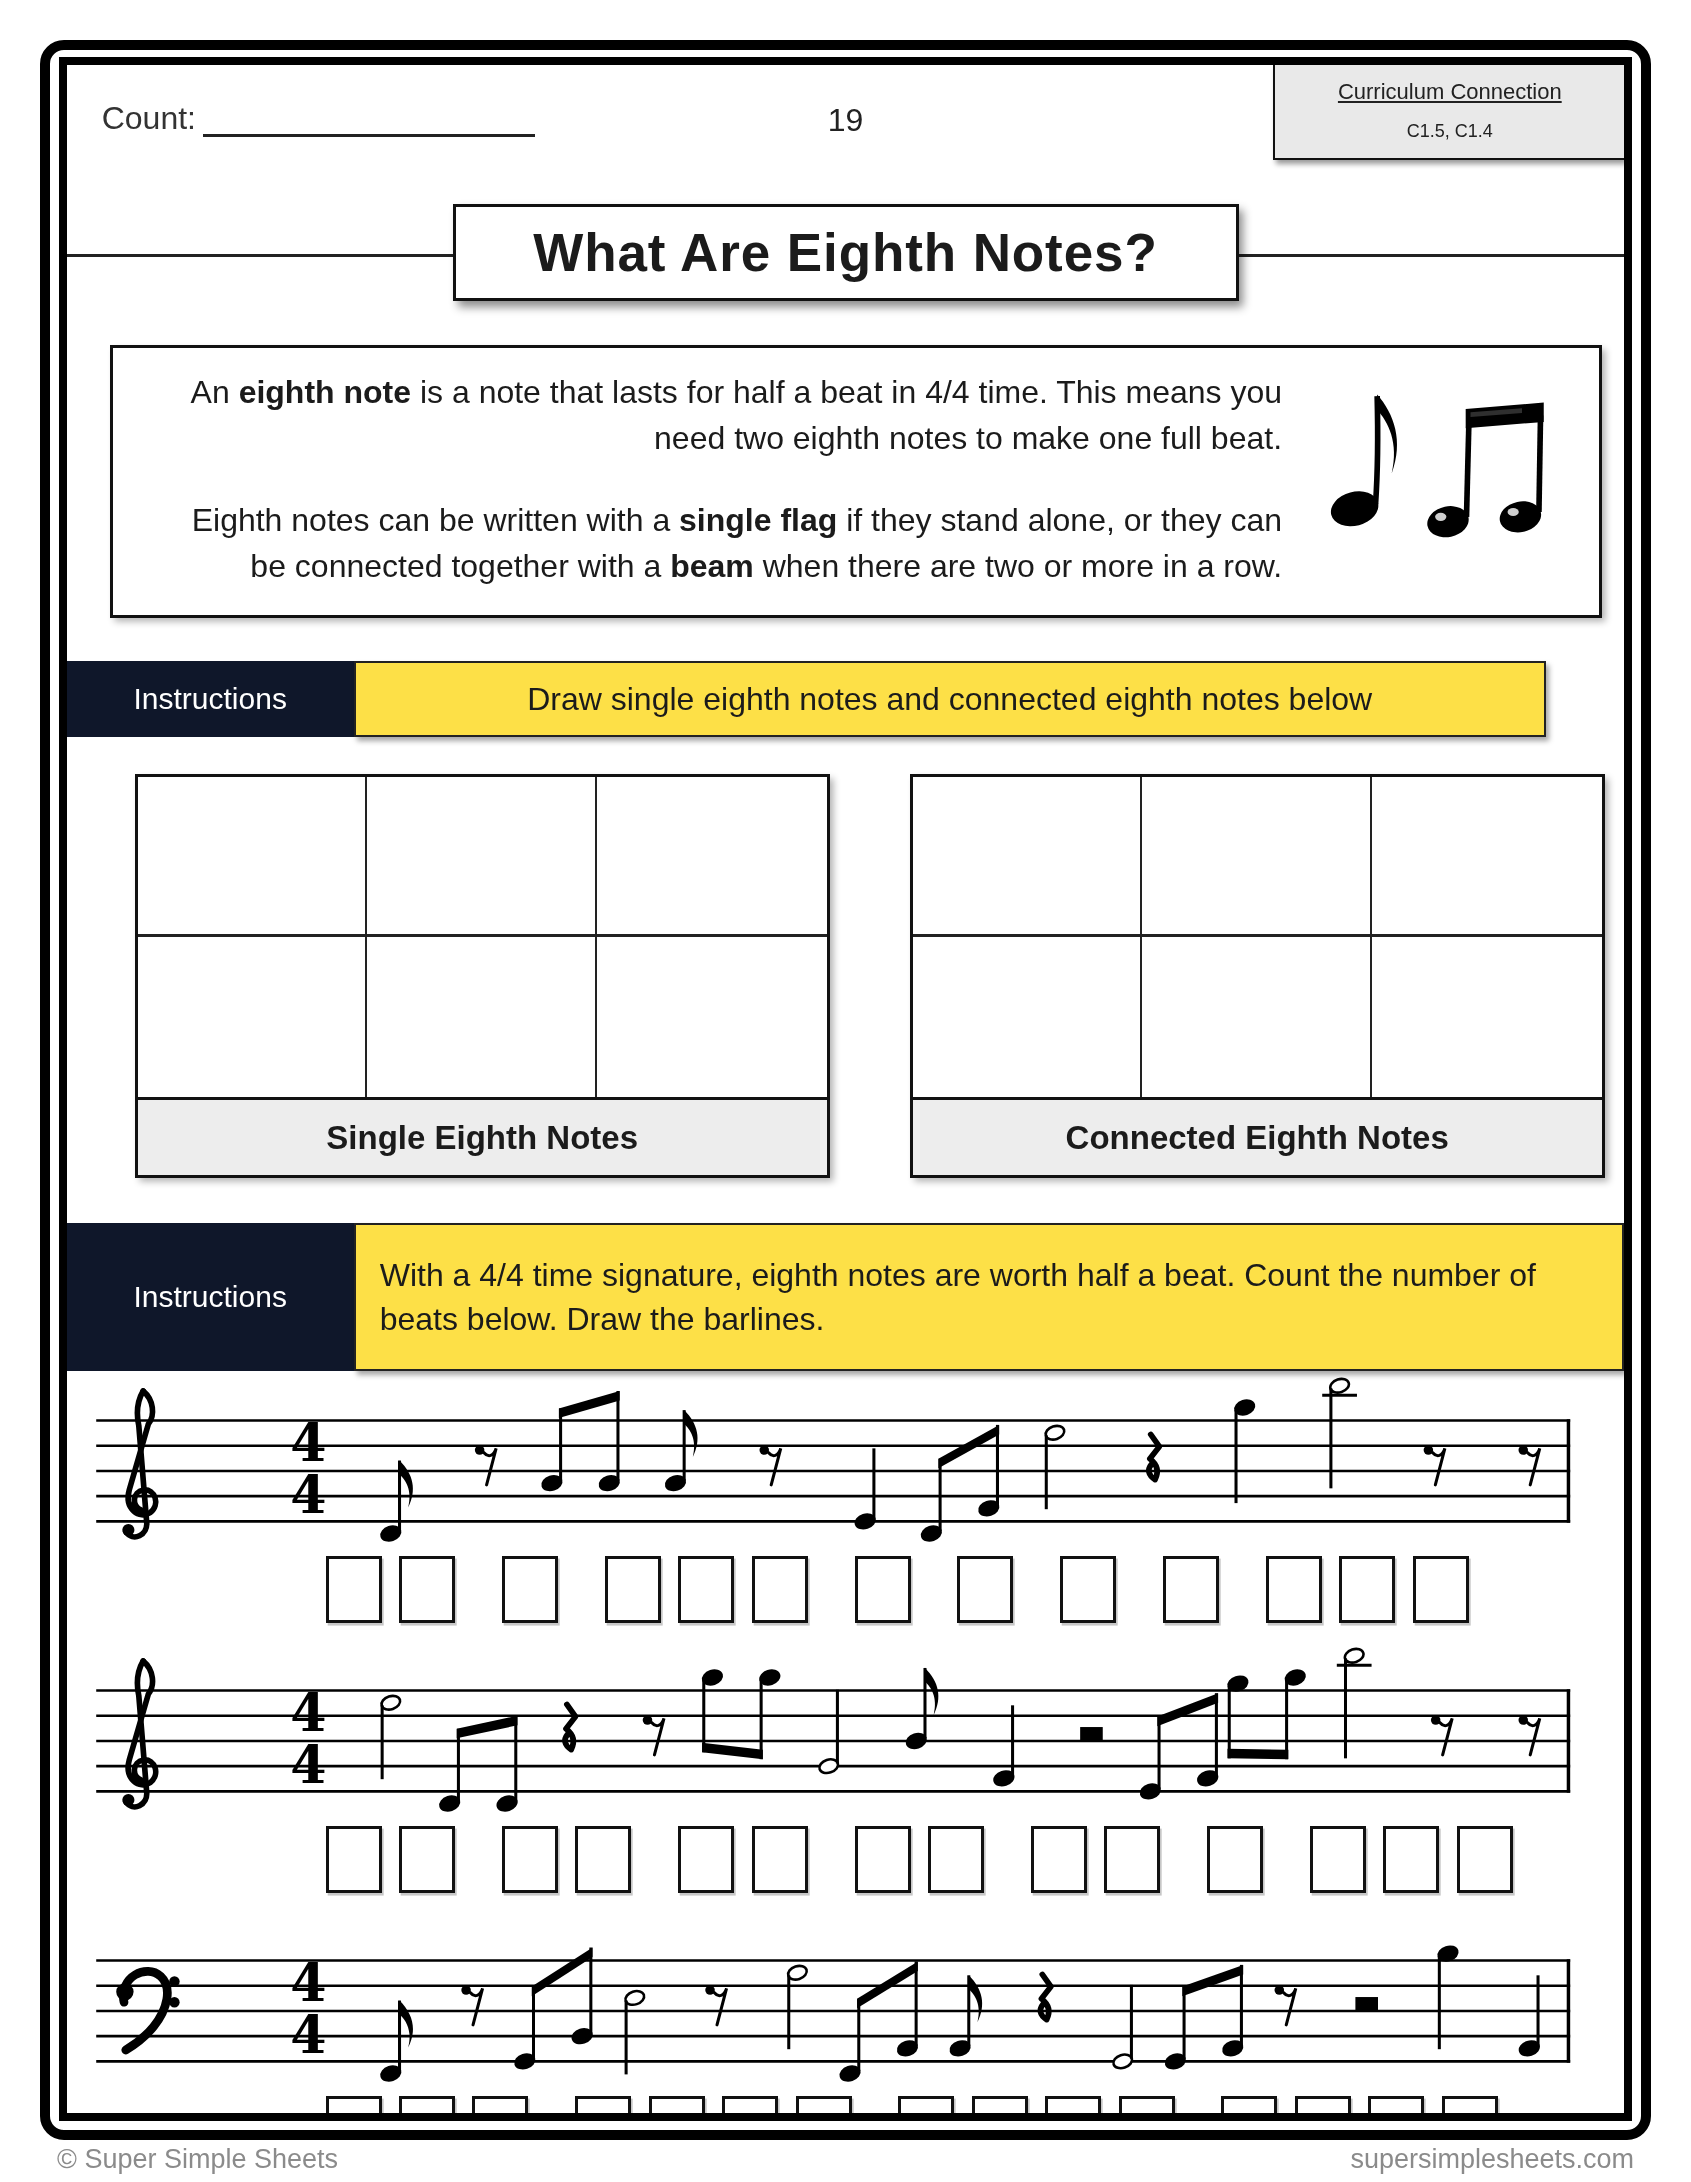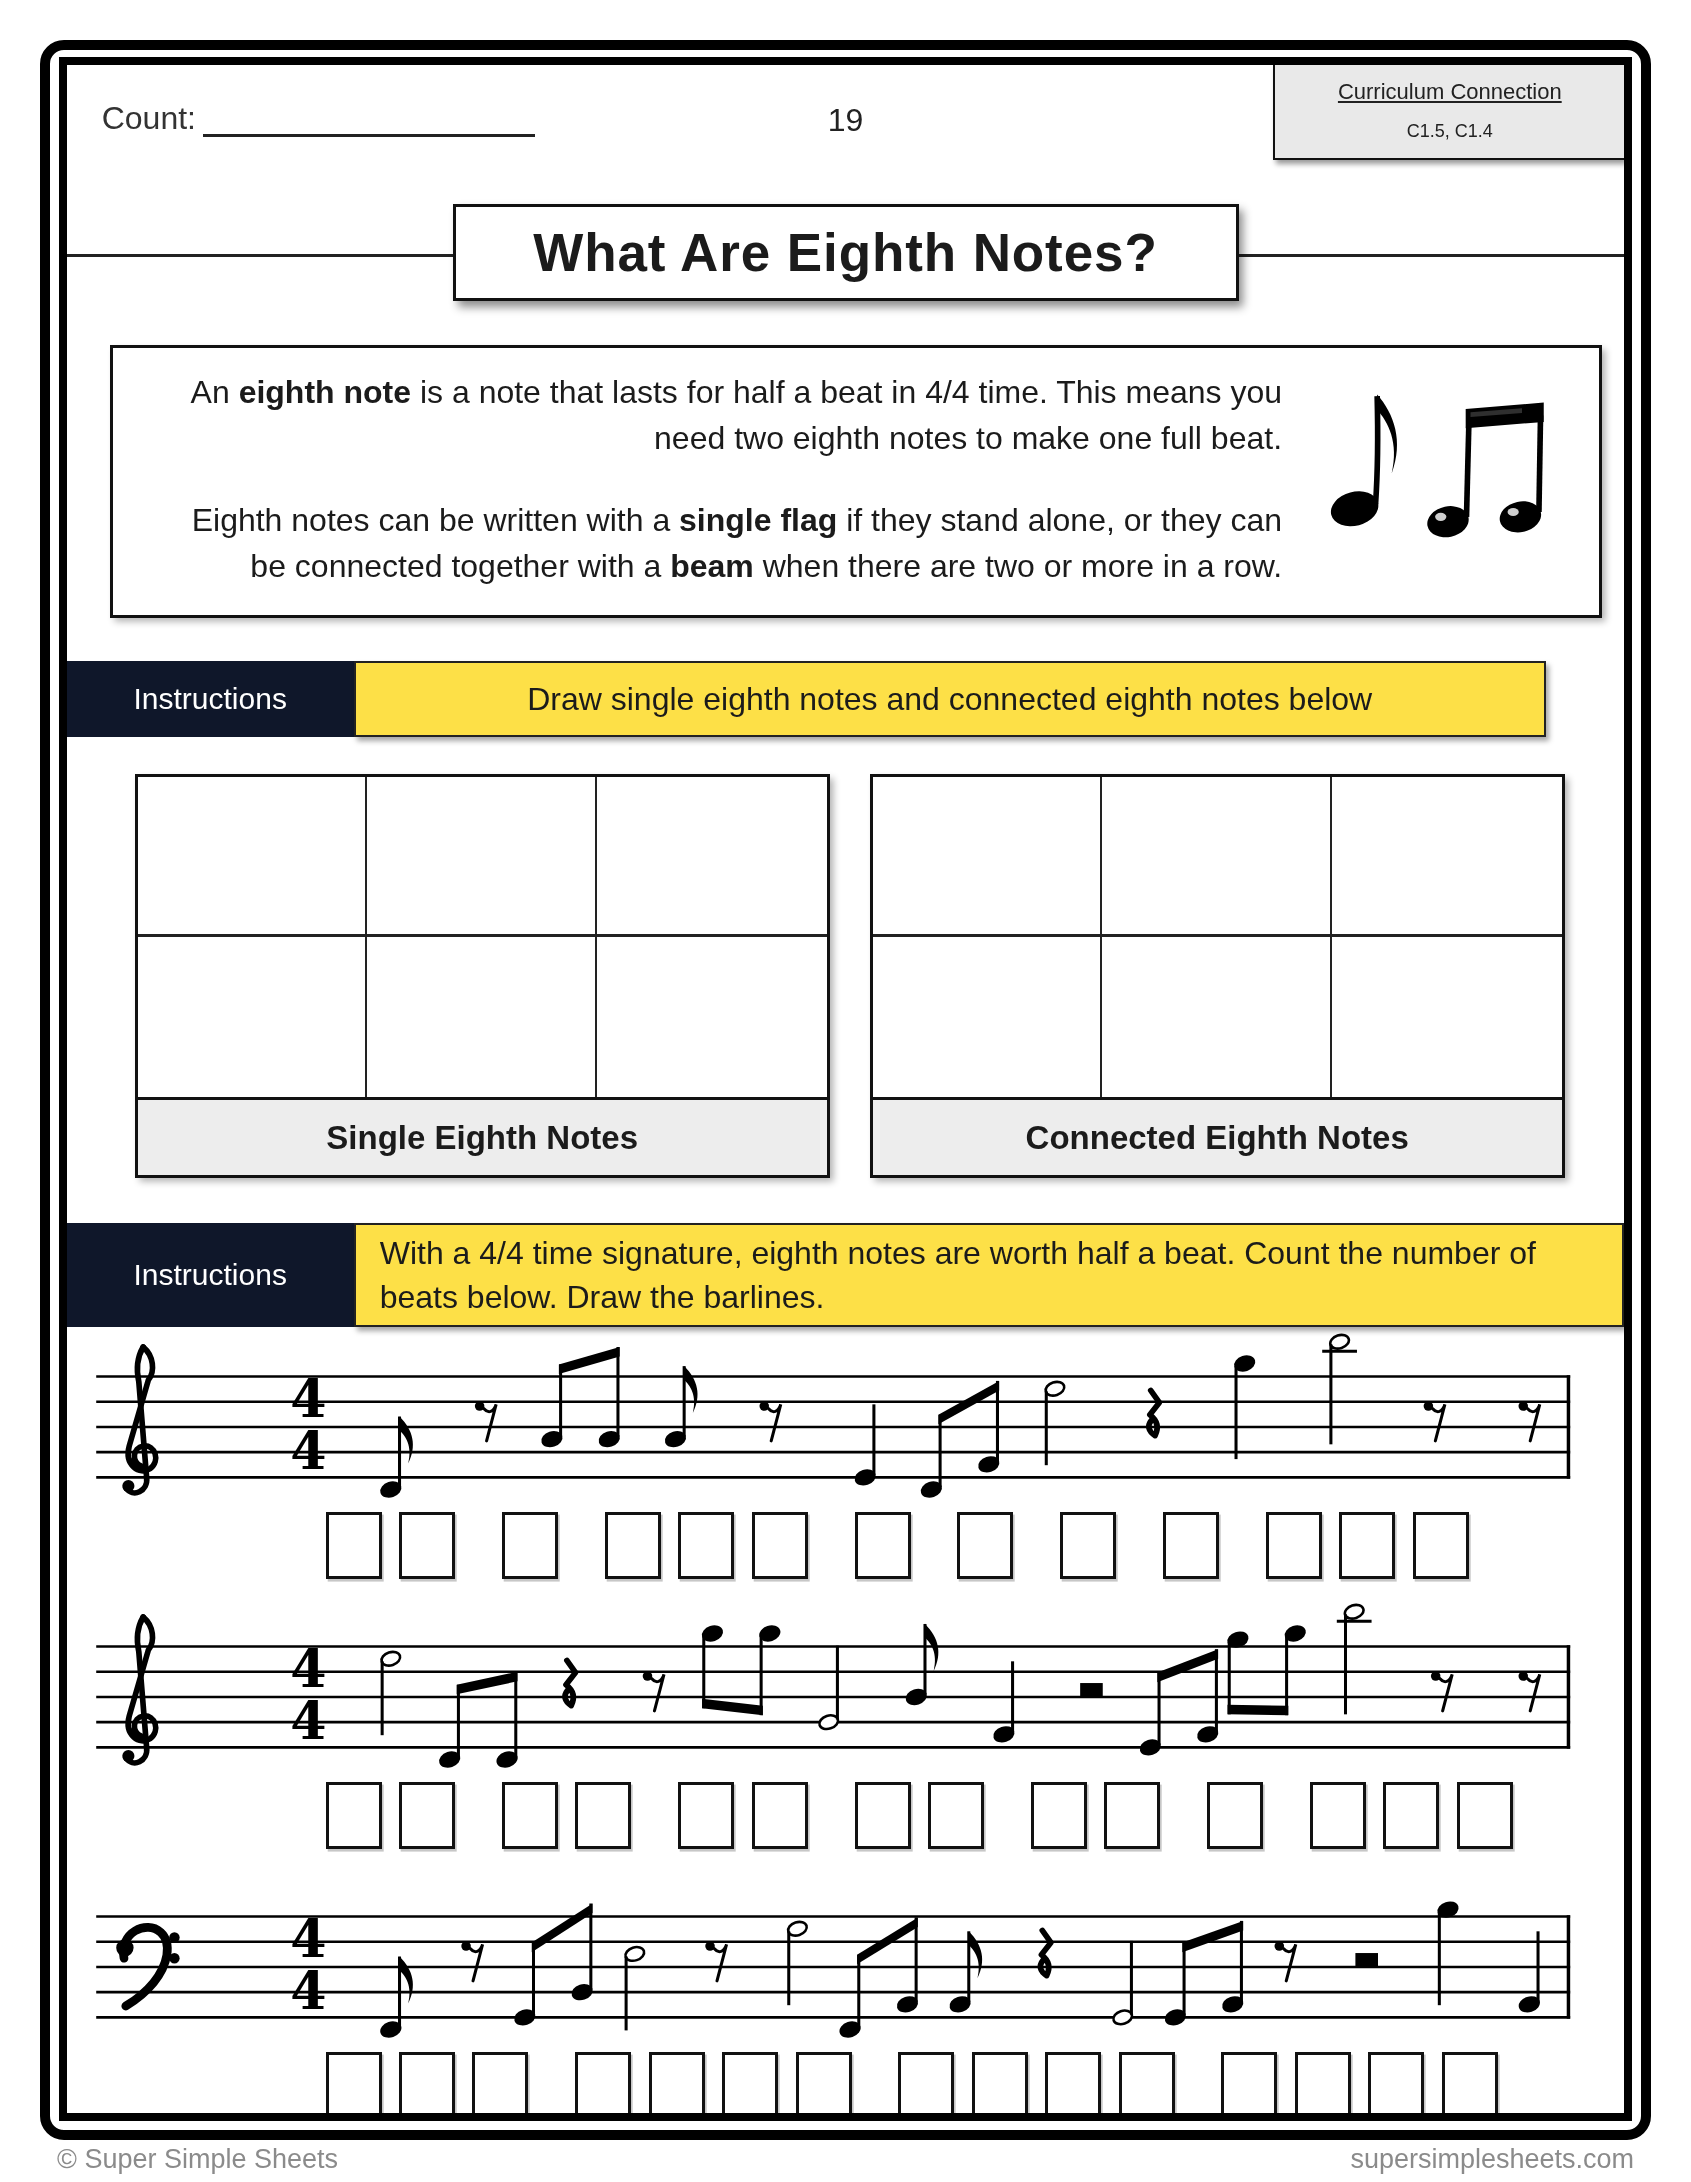--- a/index.html
+++ b/index.html
@@ -51,23 +51,23 @@
   .instr-row.second{margin-top:45px;}
   .instr-label{
     background:#0f172a;color:#fff;width:287px;min-height:76px;flex:0 0 287px;
     display:flex;align-items:center;justify-content:center;font-size:30px;
   }
   .instr-text{
     background:#fde047;border:2.6px solid #222;box-shadow:2.6px 3.5px 5.2px rgba(0,0,0,.35);
     display:flex;align-items:center;font-size:32px;box-sizing:border-box;
   }
   .instr-text.w1{width:1192px;justify-content:center;}
-  .instr-text.w2{flex:1;padding:6px 24px;line-height:1.38;}
-  
-  .grids-row{display:flex;margin:37px 0 0 68px;gap:40px;}
+  .instr-text.w2{flex:1;padding:28px 24px;line-height:1.38;}
+  
+  .grids-row{display:flex;margin:37px 0 0 68px;gap:80px;}
   .grid{width:695px;border:3.5px solid #111;box-shadow:3.5px 4.3px 7px rgba(0,0,0,.3);box-sizing:border-box;background:#fff;}
   .cells{display:grid;grid-template-columns:1fr 1fr 1fr;}
   .cell{height:160px;border-right:2.6px solid #222;box-sizing:border-box;}
   .cell.lastcol{border-right:none;}
   .cell.toprow{border-bottom:3.5px solid #222;}
   .grid-label{
     background:#ededed;border-top:3.5px solid #111;height:75px;
     display:flex;align-items:center;justify-content:center;
     font-weight:bold;font-size:33px;
   }

